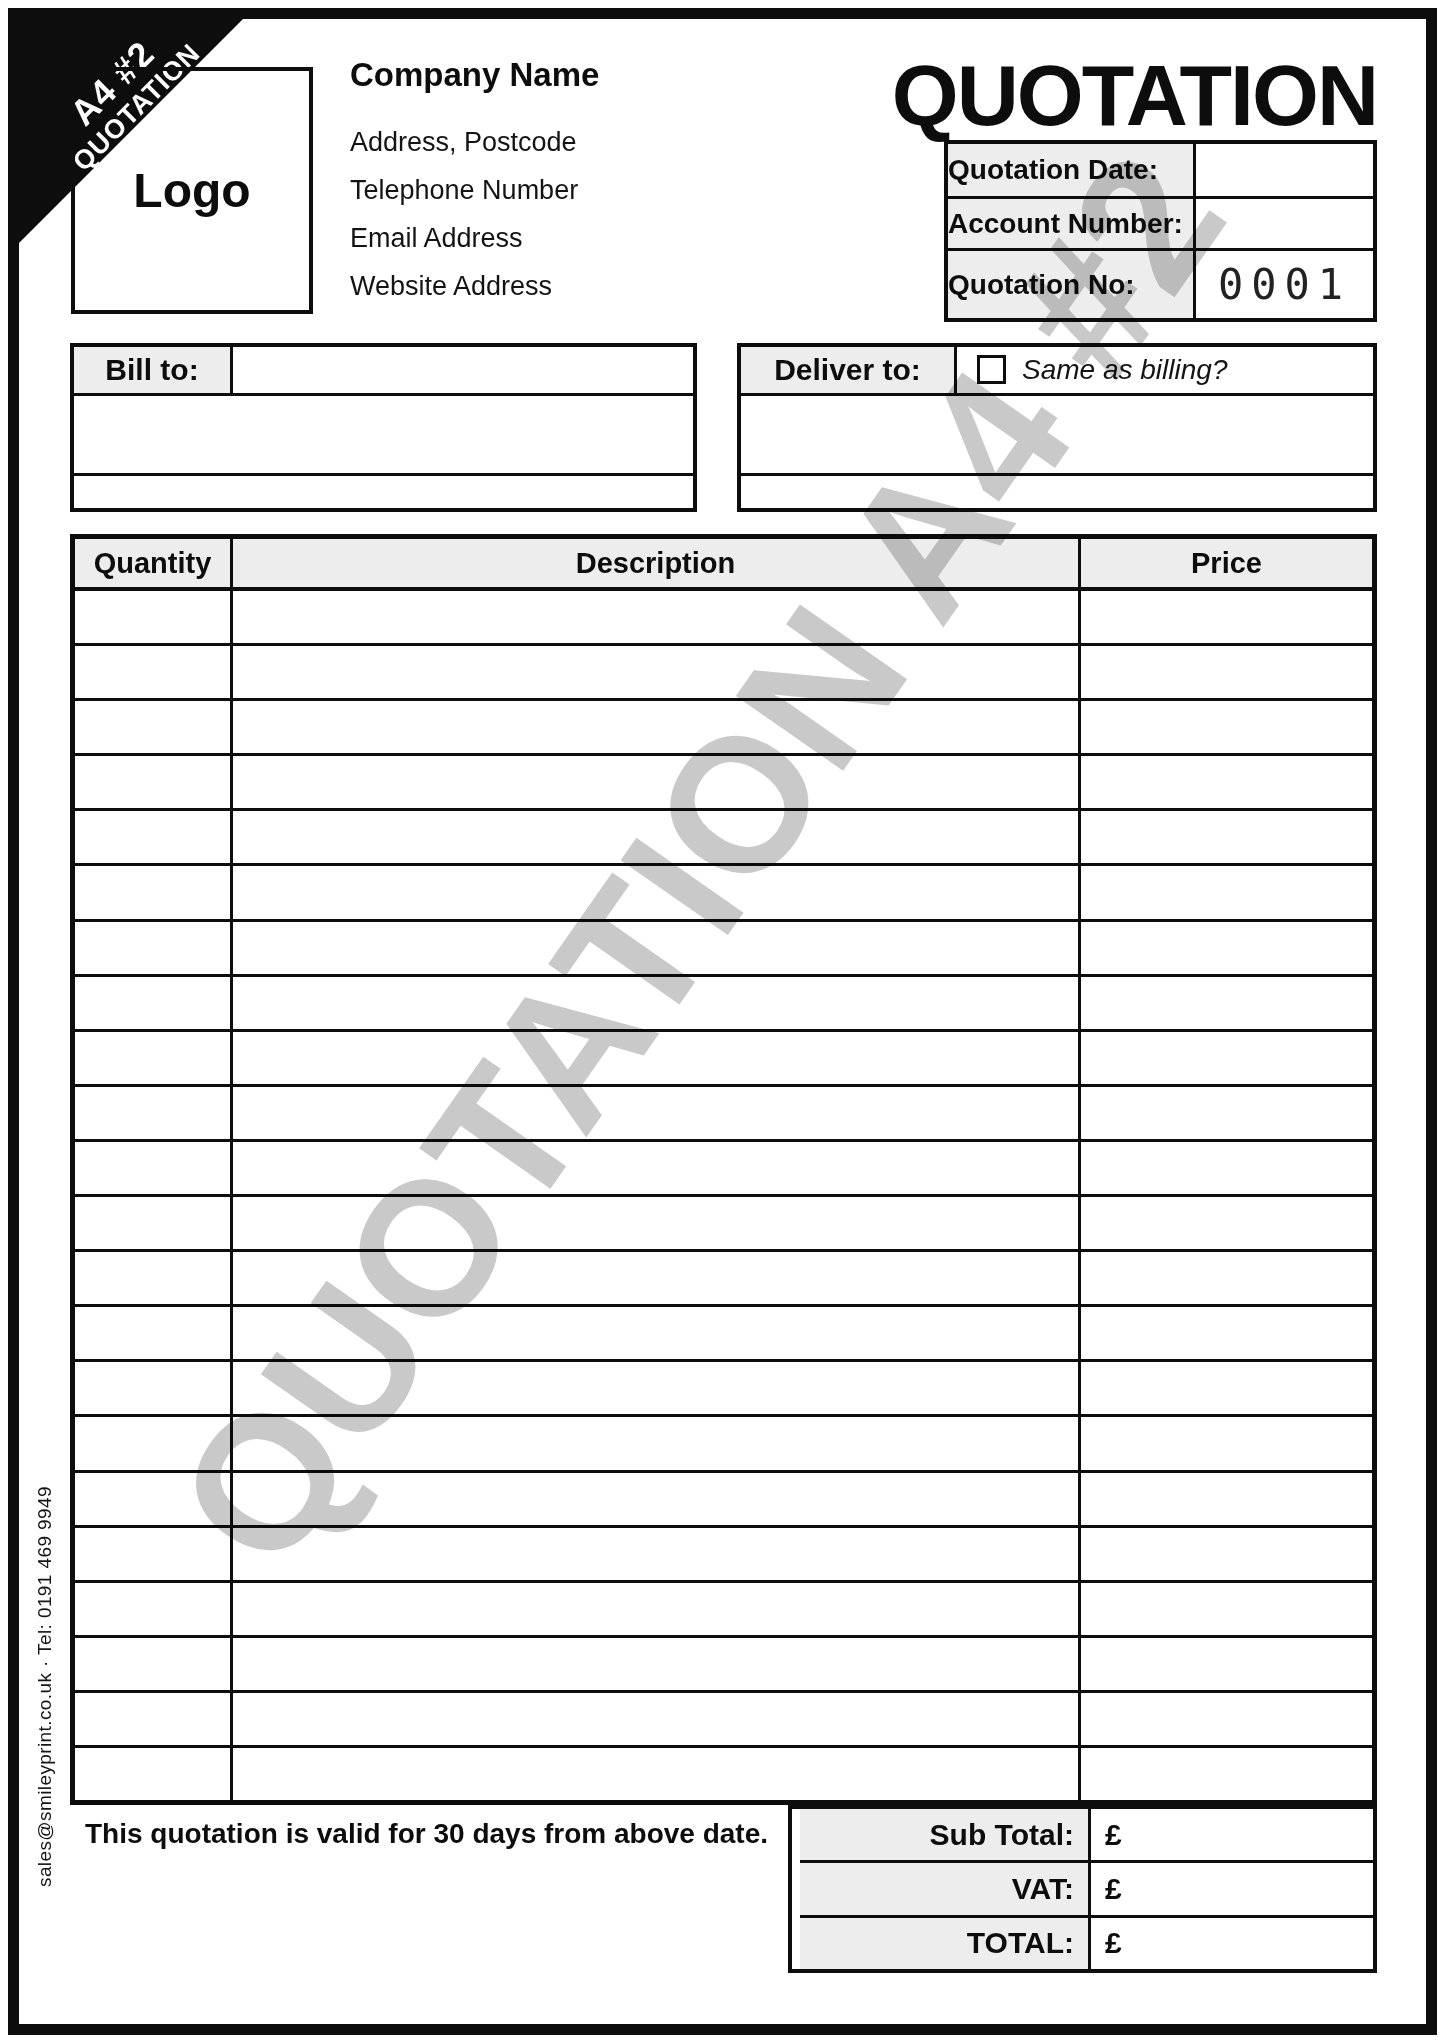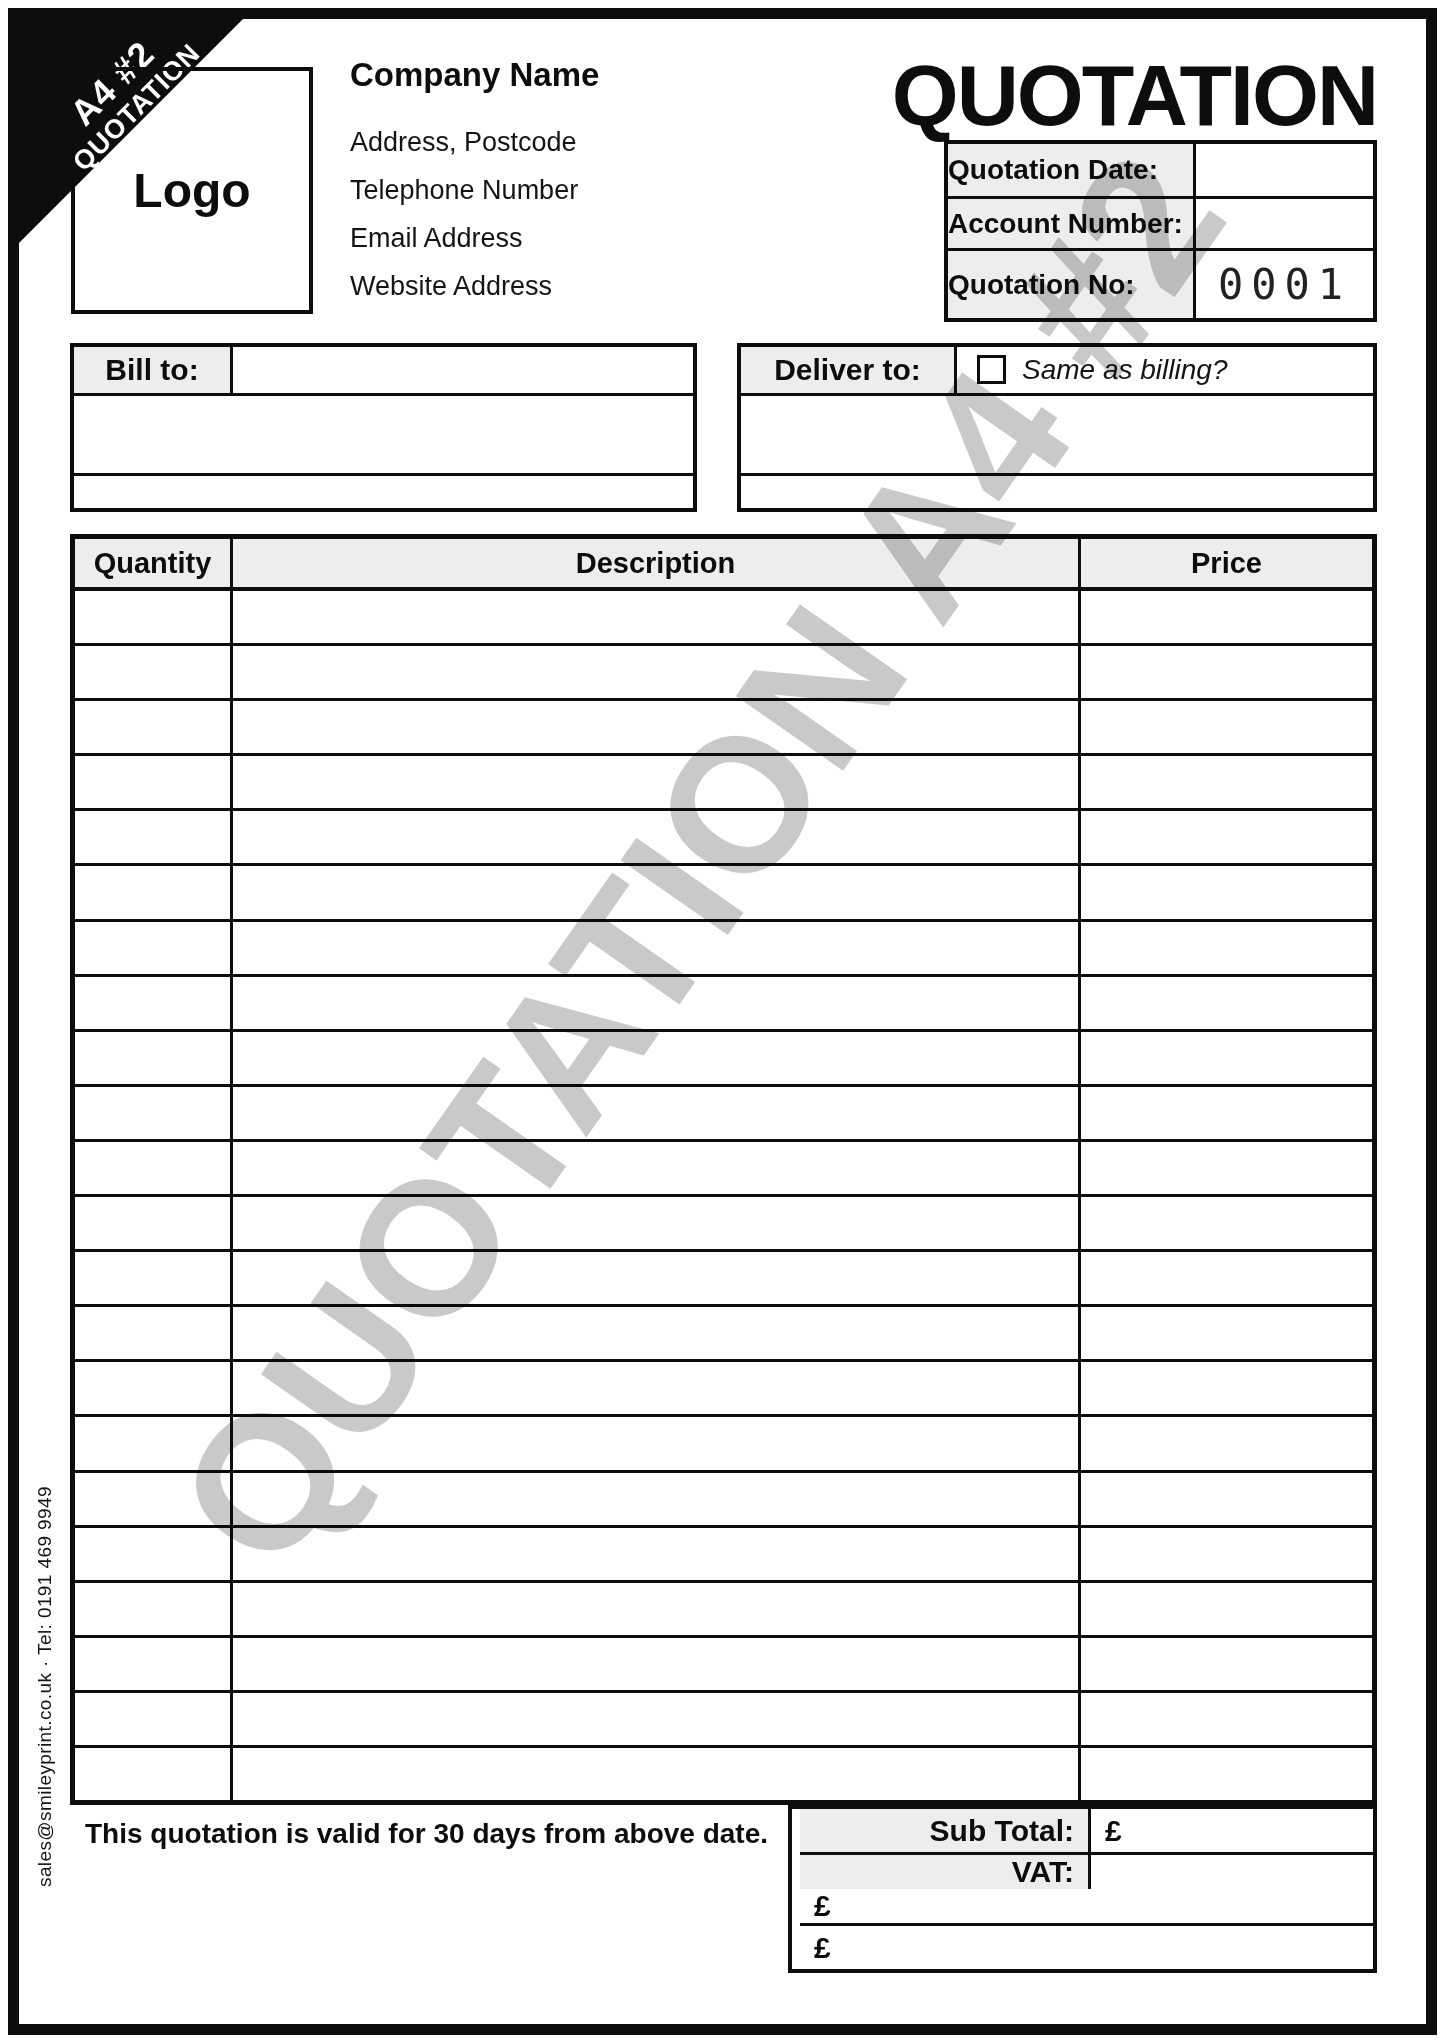--- a/index.html
+++ b/index.html
@@ -113,21 +113,21 @@
   .irows{display:flex;flex-direction:column;flex:1;}
   .irow{display:flex;flex:1;border-bottom:3px solid var(--ink);}
   .irow:last-child{border-bottom:none;}
   
   .totals{
     position:absolute;left:788px;top:1805px;width:589px;height:168px;
     border:4px solid var(--ink);
     display:flex;flex-direction:column;background:#fff;padding-left:8px;
   }
   .trow{display:flex;flex:1;}
-  .trow + .trow{border-top:3px solid var(--ink);flex-direction:column;}
+  .trow + .trow{border-top:3px solid var(--ink);}
   .tlabel{
     width:291px;background:var(--grey);border-right:3px solid var(--ink);
     display:flex;align-items:center;justify-content:flex-end;
     padding-right:14px;font-size:30px;font-weight:bold;flex:none;
   }
   .tvalue{
     flex:1;display:flex;align-items:center;
     padding-left:14px;font-size:30px;font-weight:bold;
   }
   
@@ -340,20 +340,21 @@
   <div class="totals">
     <div class="trow">
       <div class="tlabel">Sub Total:</div>
       <div class="tvalue">£</div>
     </div>
     <div class="trow">
       <div class="tlabel">VAT:</div>
       <div class="tvalue">£</div>
     </div>
     <div class="trow">
+      <div class="tlabel">TOTAL:</div>
       <div class="tvalue">£</div>
     </div>
   </div>
 
   <div class="footnote">This quotation is valid for 30 days from above date.</div>
 
   <div class="contact">sales@smileyprint.co.uk  ·  Tel: 0191 469 9949</div>
 
   <div class="watermark">QUOTATION A4 #2</div>
 

